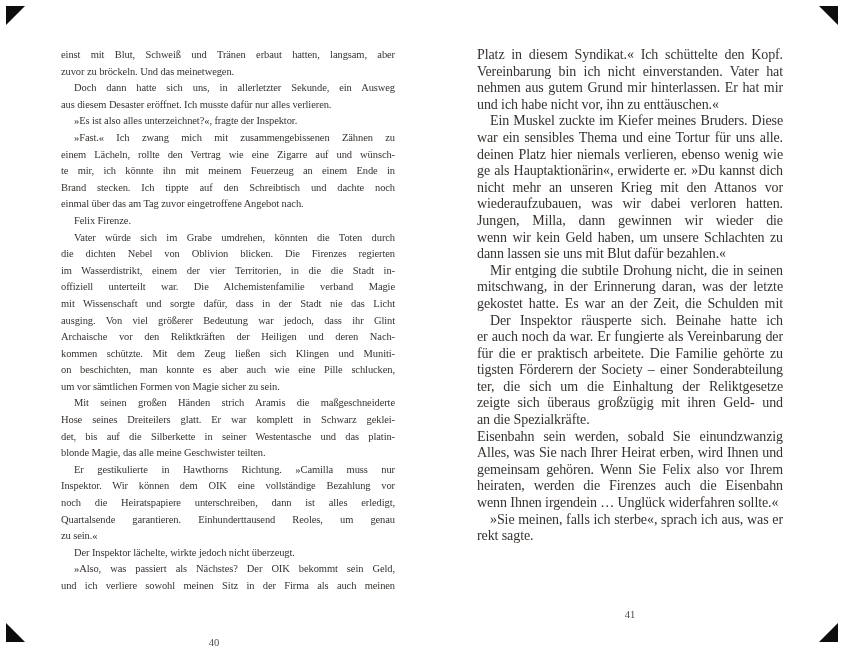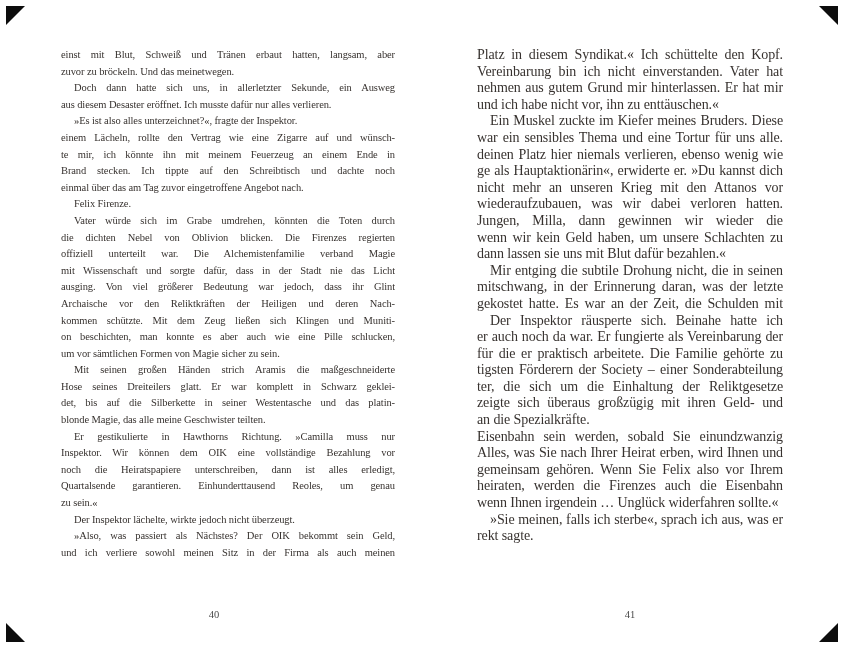--- a/index.html
+++ b/index.html
@@ -37,45 +37,47 @@
 
   .page-number {
     position: absolute;
     top: 562px;
     left: 0;
     width: 100%;
     text-align: center;
     font-size: 10.5px;
     color: #4a4a4a;
   }
-  .page-left .page-number { transform: translateX(-14px); }
+  .page-left .page-number { transform: translateX(-14px); margin-top: 28px; }
 </style>
 </head>
 <body>
 
 <div class="screen" style="color: rgb(55, 50, 47); background: rgb(255, 255, 255);">
   <div class="corner c-tl"></div>
   <div class="corner c-tr"></div>
   <div class="corner c-bl"></div>
   <div class="corner c-br"></div>
 
   <div class="page page-left">
     <div class="page-lines">
         <div class="line just">einst mit Blut, Schweiß und Tränen erbaut hatten, langsam, aber</div>
         <div class="line">zuvor zu bröckeln. Und das meinetwegen.</div>
         <div class="line indent just">Doch dann hatte sich uns, in allerletzter Sekunde, ein Ausweg</div>
         <div class="line">aus diesem Desaster eröffnet. Ich musste dafür nur alles verlieren.</div>
         <div class="line indent">»Es ist also alles unterzeichnet?«, fragte der Inspektor.</div>
+        <div class="line indent just">»Fast.« Ich zwang mich mit zusammengebissenen Zähnen zu</div>
         <div class="line just">einem Lächeln, rollte den Vertrag wie eine Zigarre auf und wünsch-</div>
         <div class="line just">te mir, ich könnte ihn mit meinem Feuerzeug an einem Ende in</div>
         <div class="line just">Brand stecken. Ich tippte auf den Schreibtisch und dachte noch</div>
         <div class="line">einmal über das am Tag zuvor eingetroffene Angebot nach.</div>
         <div class="line indent">Felix Firenze.</div>
         <div class="line indent just">Vater würde sich im Grabe umdrehen, könnten die Toten durch</div>
         <div class="line just">die dichten Nebel von Oblivion blicken. Die Firenzes regierten</div>
+        <div class="line just">im Wasserdistrikt, einem der vier Territorien, in die die Stadt in-</div>
         <div class="line just">offiziell unterteilt war. Die Alchemistenfamilie verband Magie</div>
         <div class="line just">mit Wissenschaft und sorgte dafür, dass in der Stadt nie das Licht</div>
         <div class="line just">ausging. Von viel größerer Bedeutung war jedoch, dass ihr Glint</div>
         <div class="line just">Archaische vor den Reliktkräften der Heiligen und deren Nach-</div>
         <div class="line just">kommen schützte. Mit dem Zeug ließen sich Klingen und Muniti-</div>
         <div class="line just">on beschichten, man konnte es aber auch wie eine Pille schlucken,</div>
         <div class="line">um vor sämtlichen Formen von Magie sicher zu sein.</div>
         <div class="line indent just">Mit seinen großen Händen strich Aramis die maßgeschneiderte</div>
         <div class="line just">Hose seines Dreiteilers glatt. Er war komplett in Schwarz geklei-</div>
         <div class="line just">det, bis auf die Silberkette in seiner Westentasche und das platin-</div>

